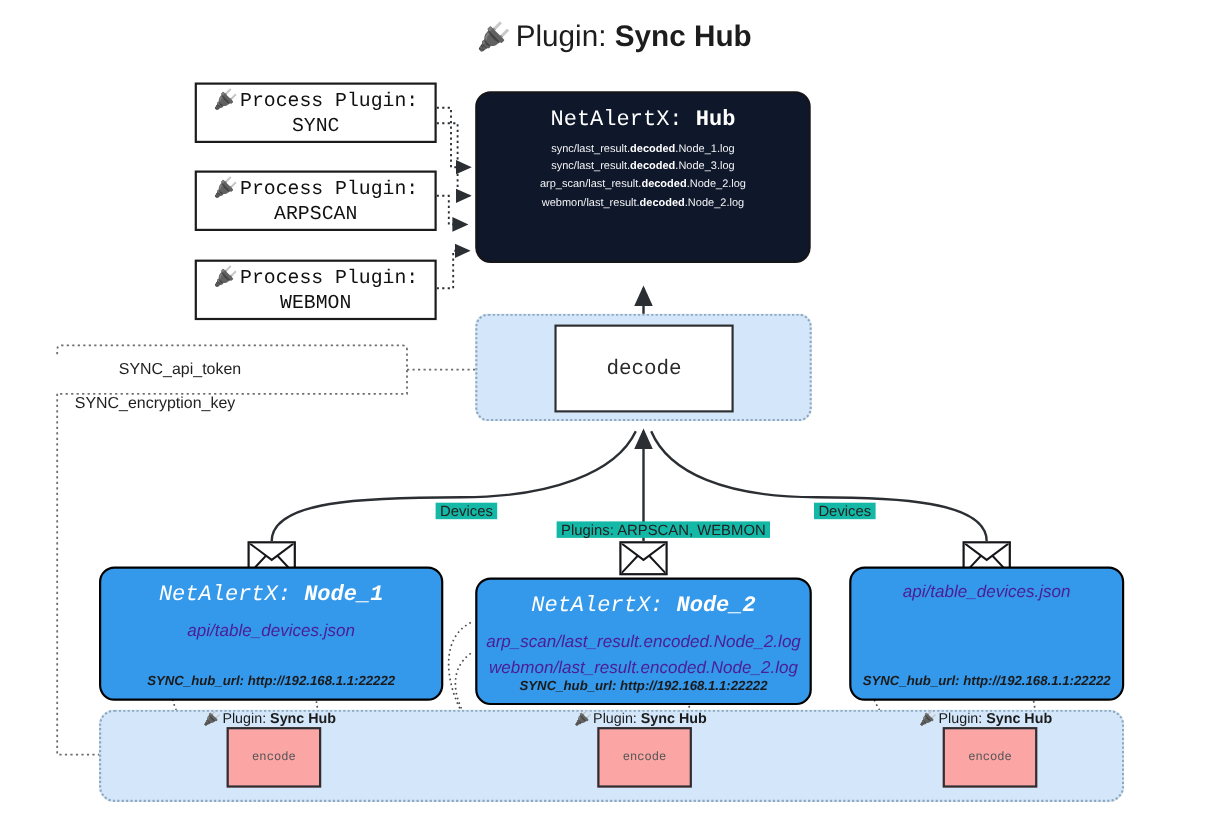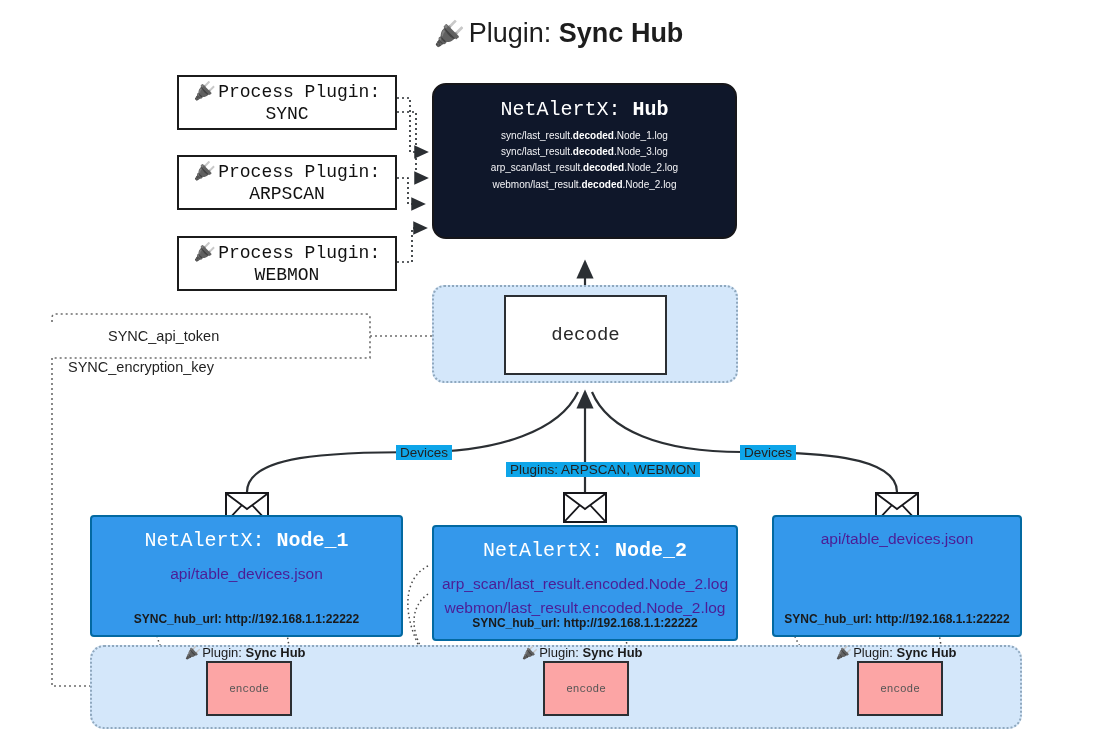--- a/index.html
+++ b/index.html
@@ -66,22 +66,22 @@
   }
 
   
   .tok{
     position:absolute;font-size:14.5px;color:#1f1f1f;background:#fff;
     padding:0 4px;white-space:nowrap;
   }
 
   
   .node{
-    position:absolute;background:#3498eb;border:2px solid #0369a1;border-radius:4px;
-    box-sizing:border-box;color:#fff;overflow:hidden;
+    position:absolute;background:#3498eb;border:2px solid #000000;border-radius:14px;
+    box-sizing:border-box;color:#fff;overflow:hidden;font-style:italic;
   }
   .node .hdr{
     font-family:"Liberation Mono","DejaVu Sans Mono",monospace;
     font-size:20px;text-align:center;margin-top:12px;white-space:nowrap;
   }
   .node .hdr b{font-weight:bold;}
   .node .line{
     font-size:15.5px;text-align:center;line-height:1.55;white-space:nowrap;color:#4c1d95;
   }
   .node .lines{margin-top:10px;}
@@ -106,21 +106,21 @@
     font-family:"Liberation Mono","DejaVu Sans Mono",monospace;font-size:11px;color:#555;
   }
   .encLabel{
     position:absolute;top:645px;font-size:13px;color:#1b1b1b;white-space:nowrap;text-align:center;
   }
   .encLabel b{font-weight:bold;}
   .encLabel .plug{display:inline-block;transform:scaleX(-1);margin-right:1px;}
 
   
   .elab{
-    position:absolute;font-size:13.5px;color:#222;background:#0ea5e9;padding:0 4px;white-space:nowrap;
+    position:absolute;font-size:13.5px;color:#222;background:#14b8a6;padding:0 4px;white-space:nowrap;margin-top:12px;
   }
 </style>
 </head>
 <body>
 
 <div class="stage">
 
   <svg id="edges" viewBox="0 0 1117 754">
     <defs>
       <marker id="ah" markerWidth="9" markerHeight="9" refX="7.5" refY="4.5" orient="auto">

